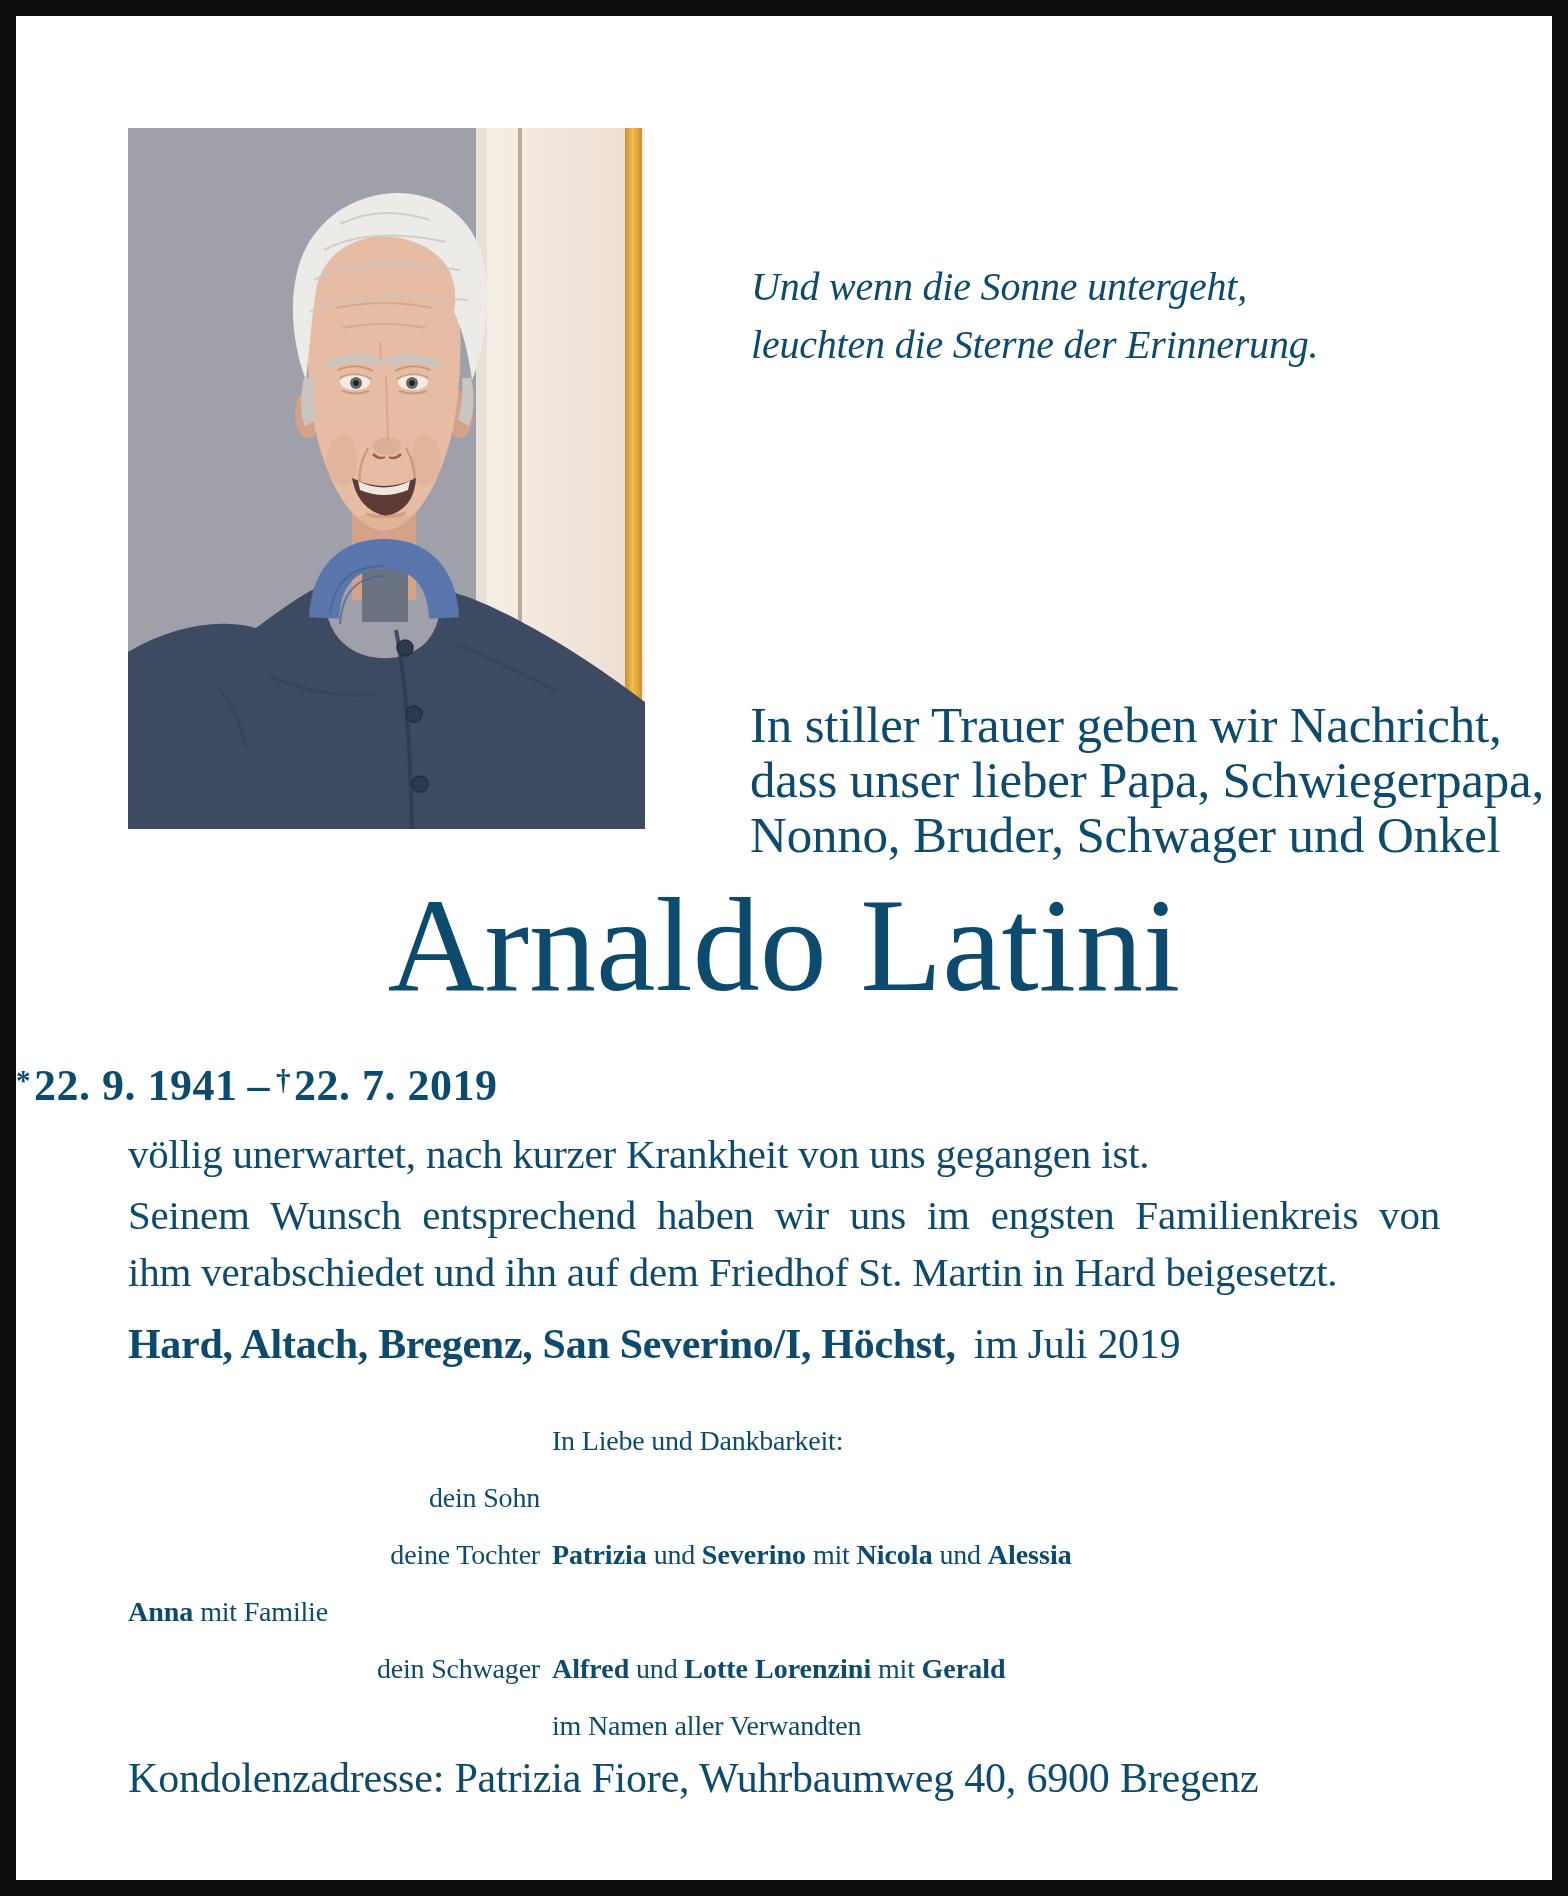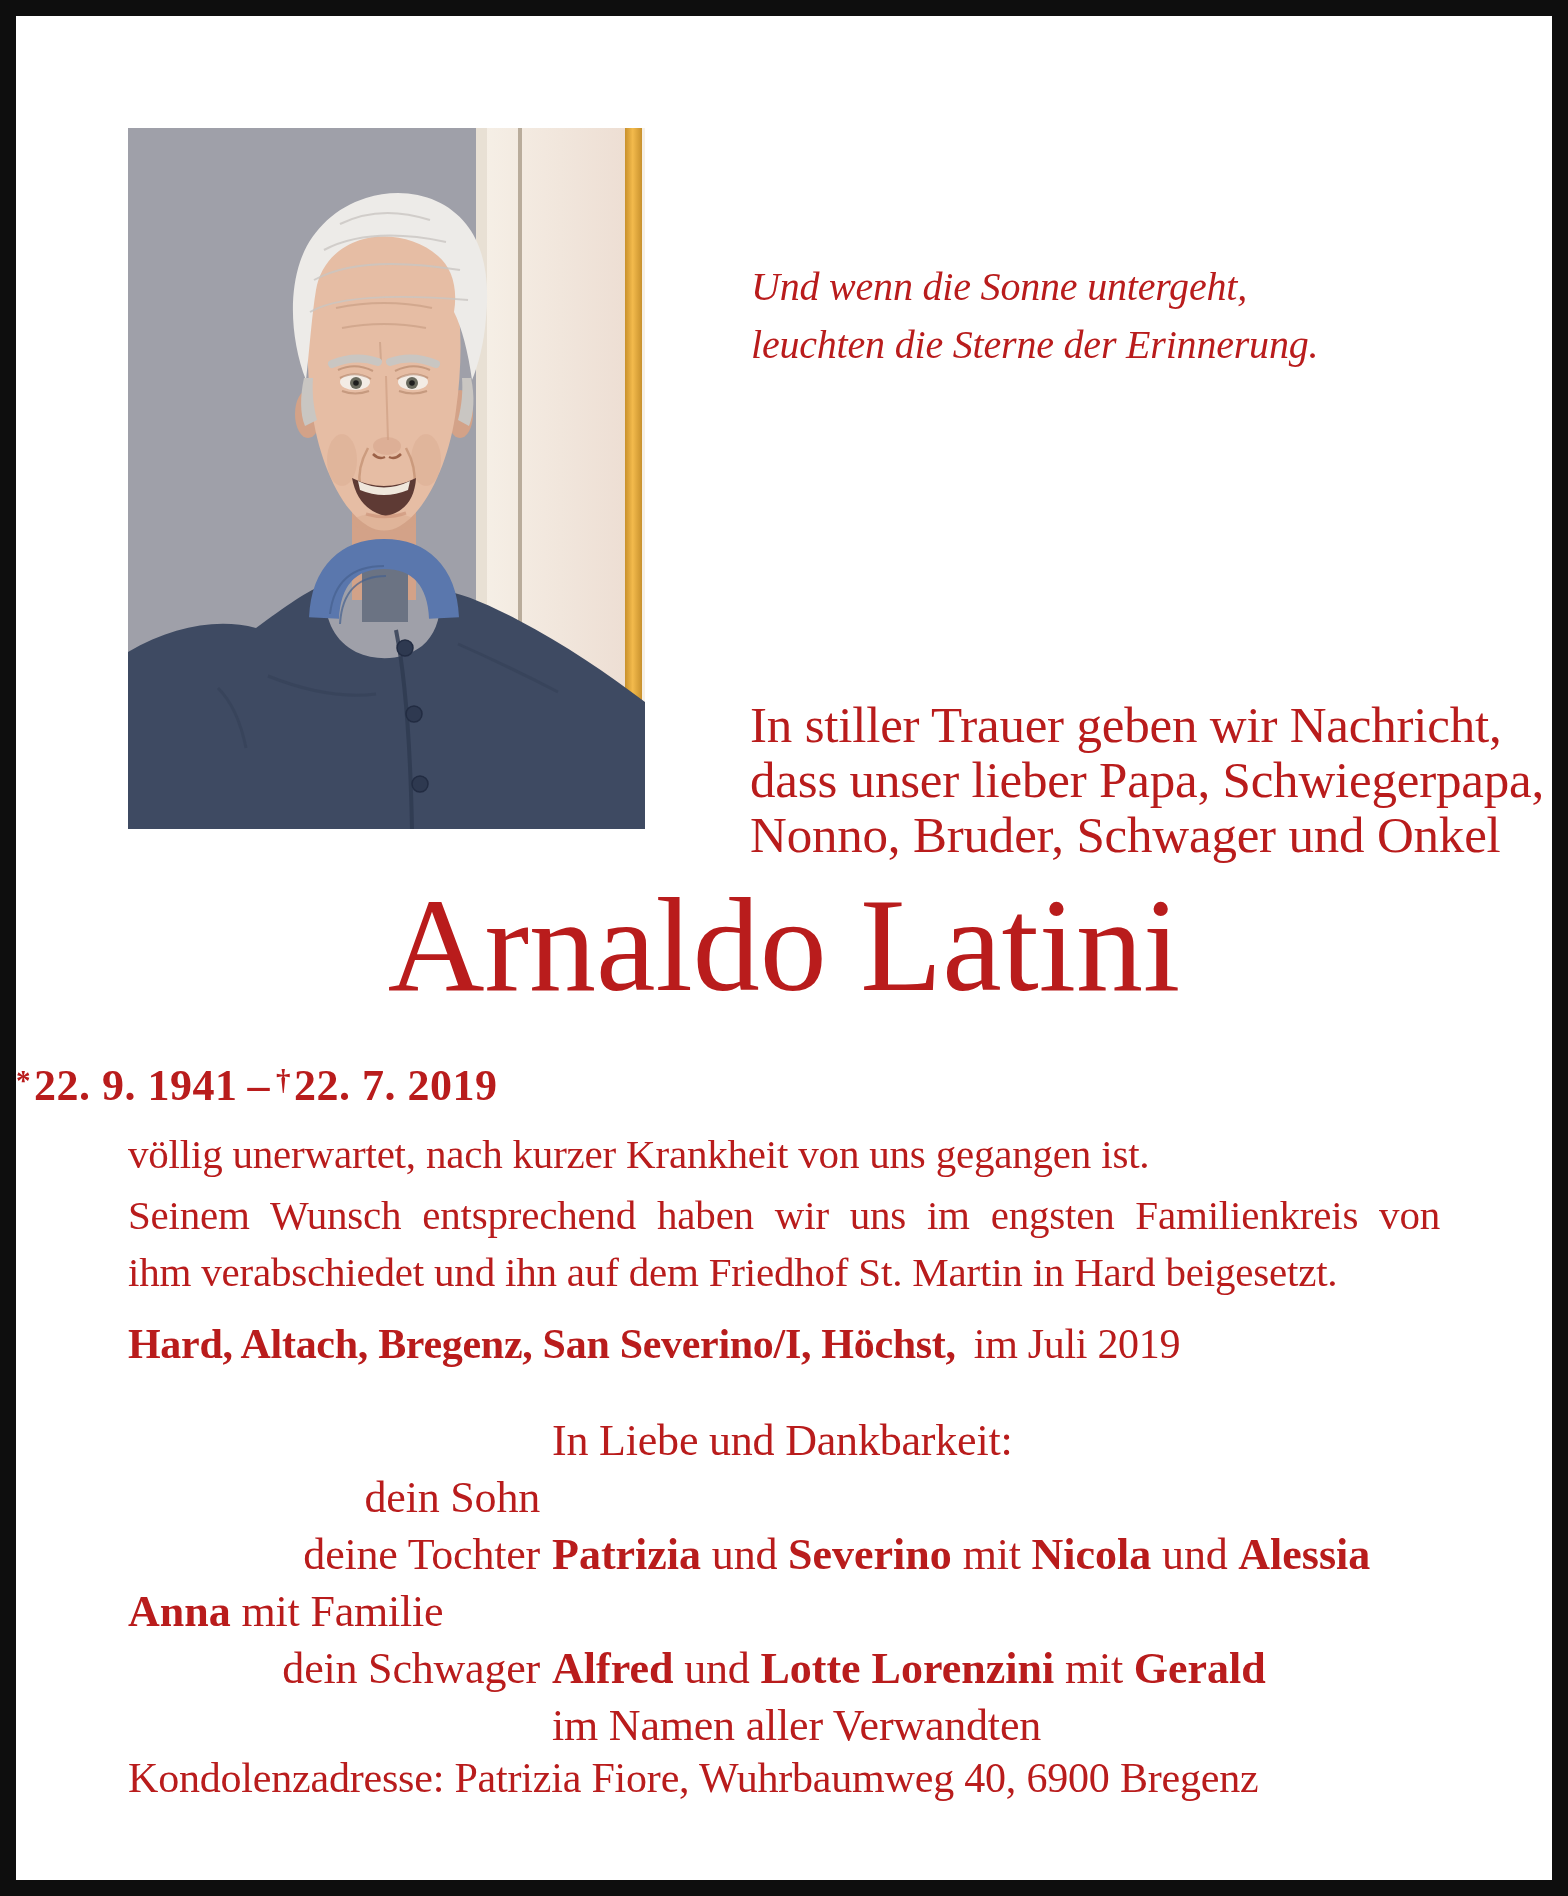--- a/index.html
+++ b/index.html
@@ -3,39 +3,39 @@
 <meta charset="utf-8">
 <style>
   html,body{margin:0;padding:0;background:#ffffff;}
   body{width:1568px;height:1896px;position:relative;}
   .page{
     position:absolute;inset:0;
     background:#ffffff;
     border:16px solid #0e0e0e;
     box-sizing:border-box;
     font-family:"Liberation Serif","DejaVu Serif",serif;
-    color:#b91c1c;
+    color:#0c4a6e;
     overflow:hidden;
   }
   .abs{position:absolute;}
   .photo{left:112px;top:112px;width:517px;height:701px;}
   .photo svg{display:block;width:517px;height:701px;}
 
   .quote{left:735px;top:242px;font-style:italic;font-size:40px;line-height:58px;letter-spacing:-0.2px;}
   .intro{left:734px;top:682px;width:688px;font-size:51px;line-height:55px;letter-spacing:-0.2px;}
   .jline{text-align:justify;text-align-last:justify;white-space:nowrap;}
   .name{left:0;right:0;top:856px;text-align:center;font-size:134px;font-weight:normal;line-height:1.1;margin:0;letter-spacing:0;}
   .dates{left:0;right:0;top:1008px;font-size:44px;font-weight:bold;letter-spacing:0.5px;margin-top:36px;}
   .sym{font-size:0.66em;vertical-align:0.36em;margin-right:3px;font-weight:bold;}
   .dash{margin:0 6px 0 10px;}
   .body1{left:112px;top:1114px;width:1312px;font-size:41px;letter-spacing:-0.2px;}
   .body2{left:112px;top:1171px;width:1312px;font-size:41px;line-height:57px;letter-spacing:-0.2px;}
   .cities{left:112px;top:1304px;width:1312px;font-size:42px;letter-spacing:-0.3px;}
   .cities b{margin-right:18px;}
-  .family{left:112px;top:1396px;width:1312px;font-size:44px;letter-spacing:-0.2px;}
+  .family{left:112px;top:1396px;width:1312px;font-size:28px;letter-spacing:-0.2px;}
   .frow{display:grid;grid-template-columns:412px 1fr;column-gap:12px;height:57px;line-height:57px;}
   .flabel{text-align:right;white-space:nowrap;}
   .fnames{white-space:nowrap;}
   .fnames b{letter-spacing:0;}
   #family-rows{}
   .condolence{left:112px;top:1738px;width:1312px;font-size:42px;letter-spacing:-0.2px;white-space:nowrap;}
 </style>
 </head>
 <body>
 

